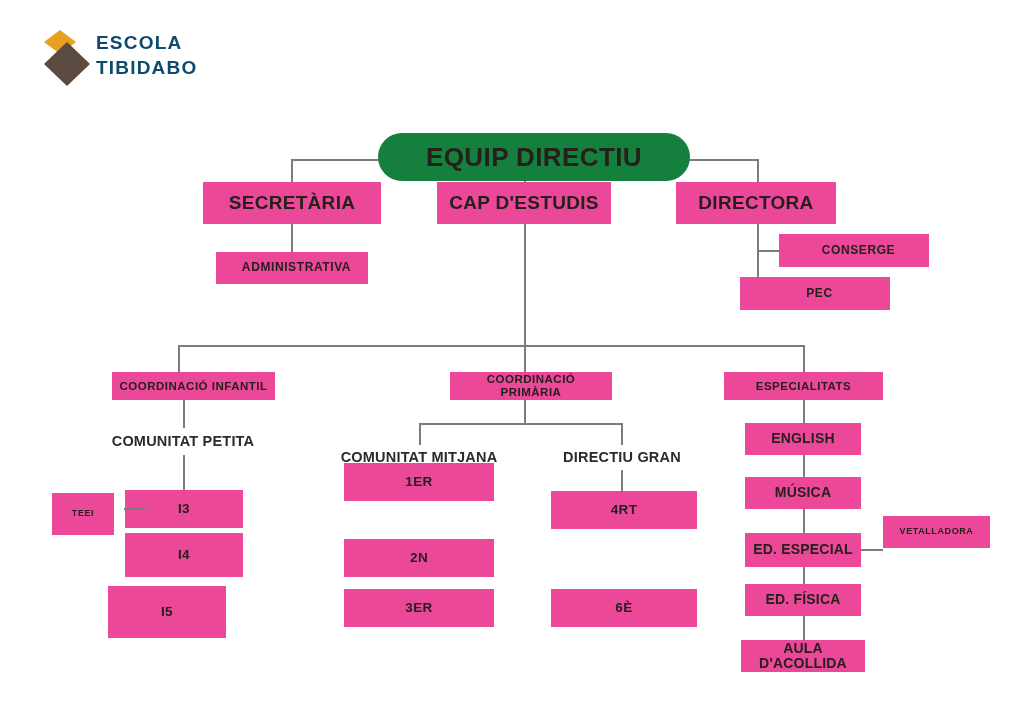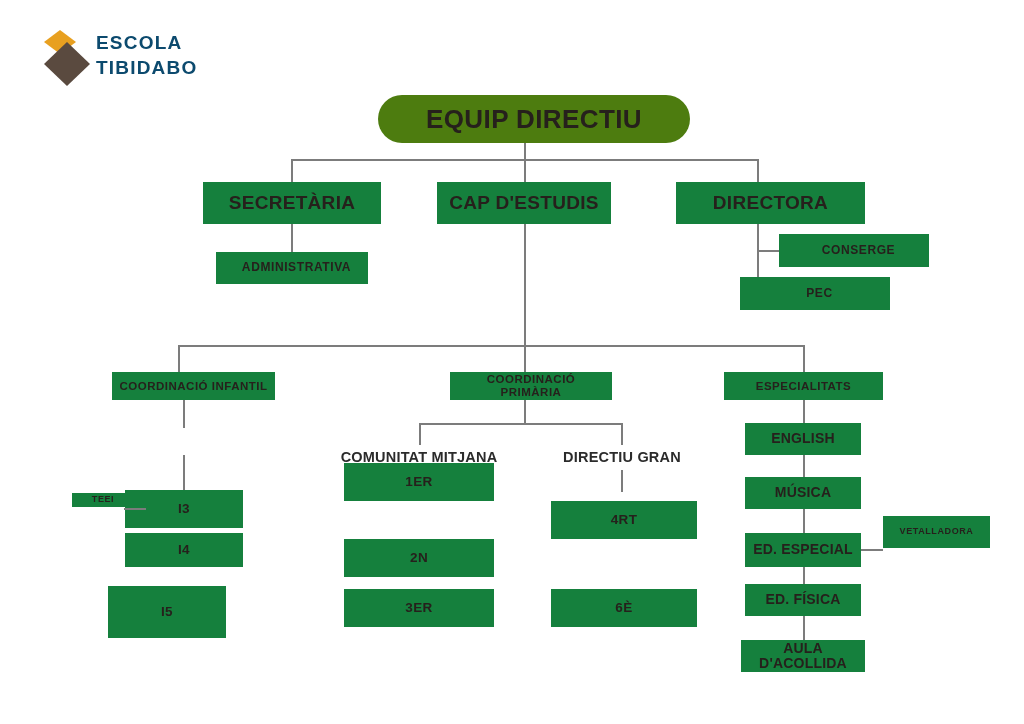--- a/index.html
+++ b/index.html
@@ -53,30 +53,31 @@
 
   
   .node {
     position: absolute;
     box-sizing: border-box;
     display: flex;
     align-items: center;
     justify-content: center;
     text-align: center;
     color: #26201C;
-    background: #15803d;
+    background: #ec4899;
     font-weight: bold;
     line-height: 1.1;
     padding: 0 6px;
   }
   .node.root {
-    background: #4d7c0f;
+    background: #15803d;
     border-radius: 32px;
     font-size: 26px;
     letter-spacing: 0.4px;
+    margin-top: 38px;
   }
   .node.level1 {
     font-size: 19px;
     letter-spacing: 0.3px;
   }
   .node.level2 {
     font-size: 12px;
     letter-spacing: 0.6px;
     padding-left: 15px;
   }
@@ -127,21 +128,21 @@
   <div class="line line-v" style="left:524px; top:140px; height:20px;"></div>
   <div class="line line-h" style="left:291px; top:159px; width:468px;"></div>
   <div class="line line-v" style="left:291px; top:159px; height:24px;"></div>
   <div class="line line-v" style="left:524px; top:159px; height:24px;"></div>
   <div class="line line-v" style="left:757px; top:159px; height:24px;"></div>
 
   <div class="node root" style="left:378px; top:95px; width:312px; height:48px;">EQUIP DIRECTIU</div>
 
   <div class="node level1" style="left:203px; top:182px; width:178px; height:42px;">SECRETÀRIA</div>
   <div class="node level1" style="left:437px; top:182px; width:174px; height:42px;">CAP D'ESTUDIS</div>
-  <div class="node level1" style="left:676px; top:182px; width:189px; height:42px;">DIRECTORA</div>
+  <div class="node level1" style="left:676px; top:182px; width:160px; height:42px;">DIRECTORA</div>
 
   <div class="line line-v" style="left:291px; top:224px; height:28px;"></div>
   <div class="node level2" style="left:216px; top:252px; width:152px; height:32px;">ADMINISTRATIVA</div>
 
   <div class="line line-v" style="left:757px; top:224px; height:63px;"></div>
   <div class="line line-h" style="left:757px; top:250px; width:22px;"></div>
   <div class="line line-h" style="left:757px; top:286px; width:22px;"></div>
   <div class="node level2" style="left:779px; top:234px; width:150px; height:33px;">CONSERGE</div>
   <div class="node level2" style="left:740px; top:277px; width:150px; height:33px;">PEC</div>
 
@@ -149,45 +150,46 @@
   <div class="line line-h" style="left:178px; top:345px; width:626px;"></div>
   <div class="line line-v" style="left:178px; top:345px; height:27px;"></div>
   <div class="line line-v" style="left:524px; top:345px; height:27px;"></div>
   <div class="line line-v" style="left:803px; top:345px; height:27px;"></div>
 
   <div class="node coord" style="left:112px; top:372px; width:163px; height:28px;">COORDINACIÓ INFANTIL</div>
   <div class="node coord" style="left:450px; top:372px; width:162px; height:28px;">COORDINACIÓ PRIMÀRIA</div>
   <div class="node coord" style="left:724px; top:372px; width:159px; height:28px;">ESPECIALITATS</div>
 
   <div class="line line-v" style="left:183px; top:400px; height:28px;"></div>
+  <div class="label-plain" style="left:93px; top:430px; width:180px; height:22px;">COMUNITAT PETITA</div>
   <div class="line line-v" style="left:183px; top:455px; height:35px;"></div>
 
   <div class="node grade" style="left:125px; top:490px; width:118px; height:38px;">I3</div>
-  <div class="node grade" style="left:125px; top:533px; width:118px; height:34px;">I4</div>
+  <div class="node grade" style="left:125px; top:533px; width:118px; height:44px;">I4</div>
   <div class="node grade" style="left:108px; top:586px; width:118px; height:52px;">I5</div>
 
   <div class="line line-h" style="left:124px; top:508px; width:22px;"></div>
-  <div class="node tiny" style="left:72px; top:493px; width:62px; height:14px;">TEEI</div>
+  <div class="node tiny" style="left:52px; top:493px; width:62px; height:42px;">TEEI</div>
 
   <div class="line line-v" style="left:524px; top:400px; height:24px;"></div>
   <div class="line line-h" style="left:419px; top:423px; width:203px;"></div>
   <div class="line line-v" style="left:419px; top:423px; height:22px;"></div>
   <div class="line line-v" style="left:621px; top:423px; height:22px;"></div>
 
   <div class="label-plain" style="left:329px; top:446px; width:180px; height:22px;">COMUNITAT MITJANA</div>
   <div class="label-plain" style="left:532px; top:446px; width:180px; height:22px;">DIRECTIU GRAN</div>
 
   <div class="line line-v" style="left:419px; top:470px; height:22px;"></div>
   <div class="line line-v" style="left:621px; top:470px; height:22px;"></div>
 
   <div class="node grade" style="left:344px; top:463px; width:150px; height:38px;">1ER</div>
   <div class="node grade" style="left:344px; top:539px; width:150px; height:38px;">2N</div>
   <div class="node grade" style="left:344px; top:589px; width:150px; height:38px;">3ER</div>
 
-  <div class="node grade" style="left:551px; top:491px; width:146px; height:38px;margin-top:10px;">4RT</div>
+  <div class="node grade" style="left:551px; top:491px; width:146px; height:38px;">4RT</div>
   <div class="node grade" style="left:551px; top:589px; width:146px; height:38px;">6È</div>
 
   <div class="line line-v" style="left:803px; top:400px; height:24px;"></div>
   <div class="node spec" style="left:745px; top:423px; width:116px; height:32px;">ENGLISH</div>
 
   <div class="line line-v" style="left:803px; top:455px; height:22px;"></div>
   <div class="node spec" style="left:745px; top:477px; width:116px; height:32px;">MÚSICA</div>
 
   <div class="line line-v" style="left:803px; top:509px; height:24px;"></div>
   <div class="node spec" style="left:745px; top:533px; width:116px; height:34px;">ED. ESPECIAL</div>

